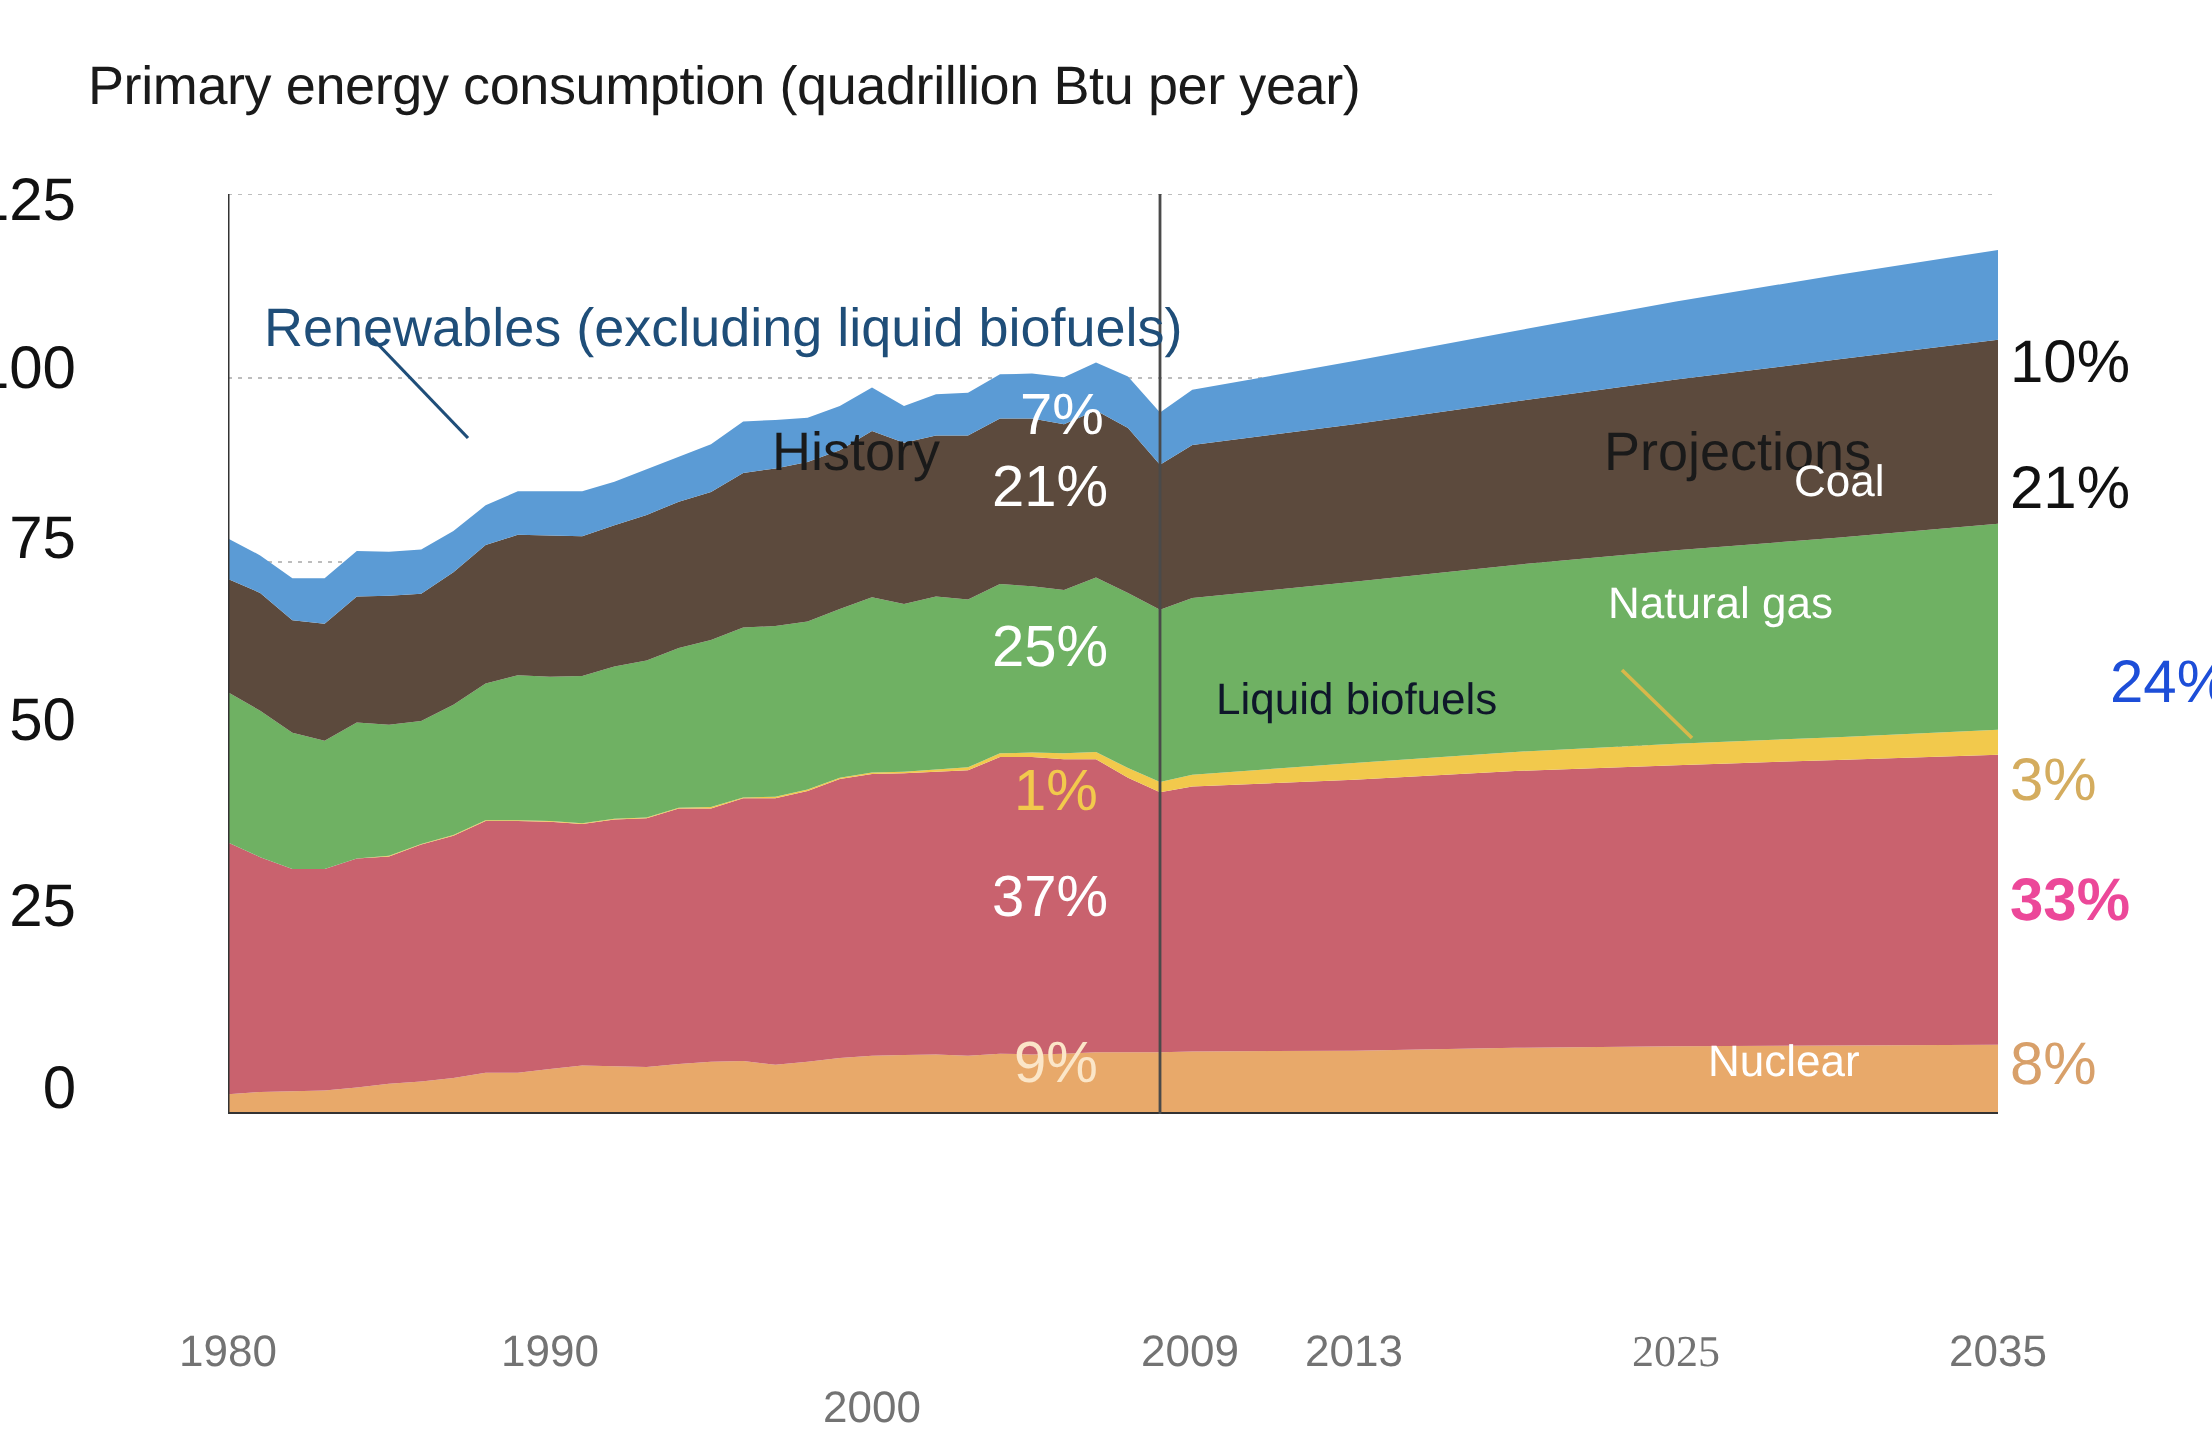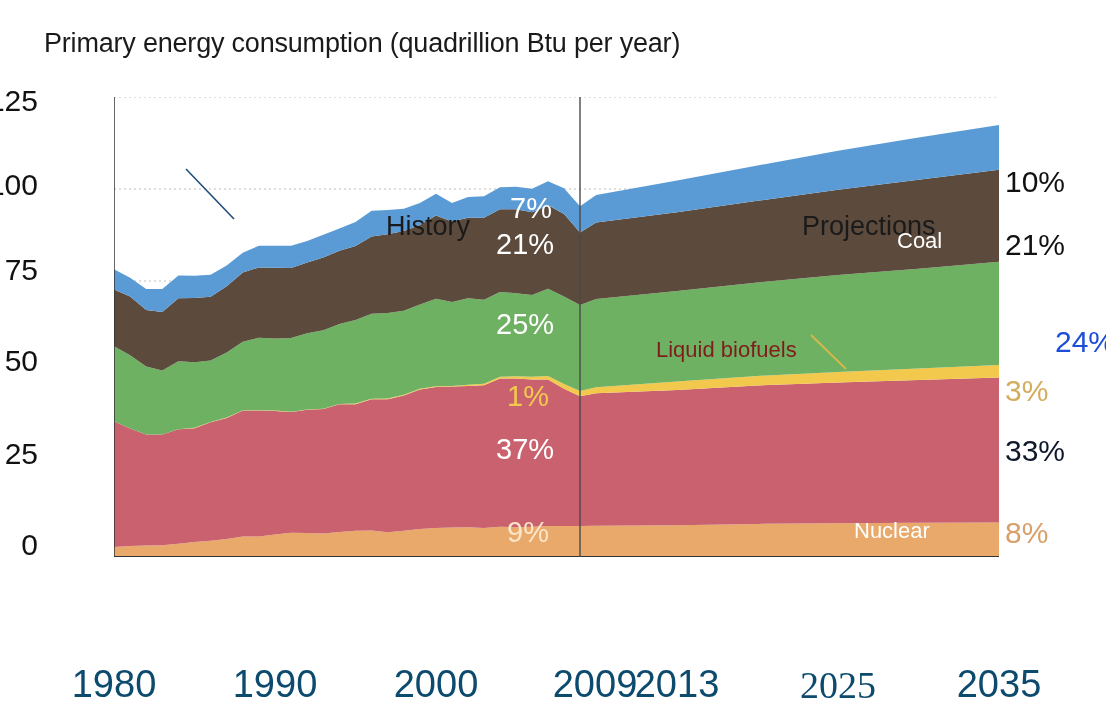--- a/index.html
+++ b/index.html
@@ -56,22 +56,22 @@
     text-align: right;
     font-size: 30px;
     color: #111;
     white-space: nowrap;
   }
 
   
   .xtick {
     position: absolute;
     top: 566px;
-    font-size: 38px;
-    color: #0c4a6e;
+    font-size: 22px;
+    color: #737373;
     white-space: nowrap;
     transform: translateX(-50%);
   }
 
   
   .anno {
     position: absolute;
     white-space: nowrap;
     font-size: 27px;
   }
@@ -99,21 +99,21 @@
   .pct-white { color: #ffffff; }
   .pct-yellow { color: #F2C94C; }
   .pct-cream  { color: #FBE6C8; }
 
   .lbl {
     position: absolute;
     white-space: nowrap;
     font-size: 22px;
   }
   .lbl-white { color: #ffffff; }
-  .lbl-yellow { color: #7f1d1d; margin-left: 48px; }
+  .lbl-yellow { color: #0f172a; }
 
   .rpct {
     position: absolute;
     white-space: nowrap;
     font-size: 30px;
   }
 </style>
 </head>
 <body>
 
@@ -153,43 +153,45 @@
         <line x1="466" y1="0" x2="466" y2="460" stroke="#4a4a4a" stroke-width="1.4"></line>
       </g>
       <g id="leaders">
         <line x1="72" y1="72" x2="120" y2="122" stroke="#1F4E79" stroke-width="1.6"></line>
         <line x1="697" y1="238" x2="732" y2="272" stroke="#D8B84A" stroke-width="1.8"></line>
       </g>
     </svg>
 
     <div class="xtick" style="left:0px;">1980</div>
     <div class="xtick" style="left:161px;">1990</div>
-    <div class="xtick" style="left:322px;">2000</div>
+    <div class="xtick" style="left:322px;margin-top:28px;">2000</div>
     <div class="xtick" style="left:481px;">2009</div>
     <div class="xtick" style="left:563px;">2013</div>
     <div class="xtick" style="left:724px;font-family:Liberation Serif, serif;">2025</div>
     <div class="xtick" style="left:885px;">2035</div>
 
     <div class="anno anno-hist">History</div>
     <div class="anno anno-proj">Projections</div>
 
+    <div class="anno anno-renew" style="left:18px; top:52px;">Renewables (excluding liquid biofuels)</div>
 
     <div class="lbl lbl-yellow" style="left:494px; top:240px;">Liquid biofuels</div>
 
     <div class="pct pct-white" style="left:396px; top:95px;">7%</div>
     <div class="pct pct-white" style="left:382px; top:131px;">21%</div>
     <div class="pct pct-white" style="left:382px; top:211px;">25%</div>
     <div class="pct pct-yellow" style="left:393px; top:283px;">1%</div>
     <div class="pct pct-white" style="left:382px; top:336px;">37%</div>
     <div class="pct pct-cream" style="left:393px; top:419px;">9%</div>
 
     <div class="lbl lbl-white" style="left:783px; top:131px;">Coal</div>
+    <div class="lbl lbl-white" style="left:690px; top:192px;">Natural gas</div>
     <div class="lbl lbl-white" style="left:740px; top:421px;">Nuclear</div>
   </div>
 
   <div class="rpct" style="left:1005px; top:165px; color:#111;">10%</div>
   <div class="rpct" style="left:1005px; top:228px; color:#111;">21%</div>
   <div class="rpct" style="left:1055px; top:289px; color:#1d4ed8;margin-top:36px;">24%</div>
   <div class="rpct" style="left:1005px; top:374px; color:#D4AC5E;">3%</div>
-  <div class="rpct" style="left:1005px; top:434px; color:#0f172a;">33%</div>
+  <div class="rpct" style="left:1005px; top:434px; color:#ec4899;font-weight:bold;">33%</div>
   <div class="rpct" style="left:1005px; top:516px; color:#D8A06A;">8%</div>
 
 </div>
 
 </body></html>

